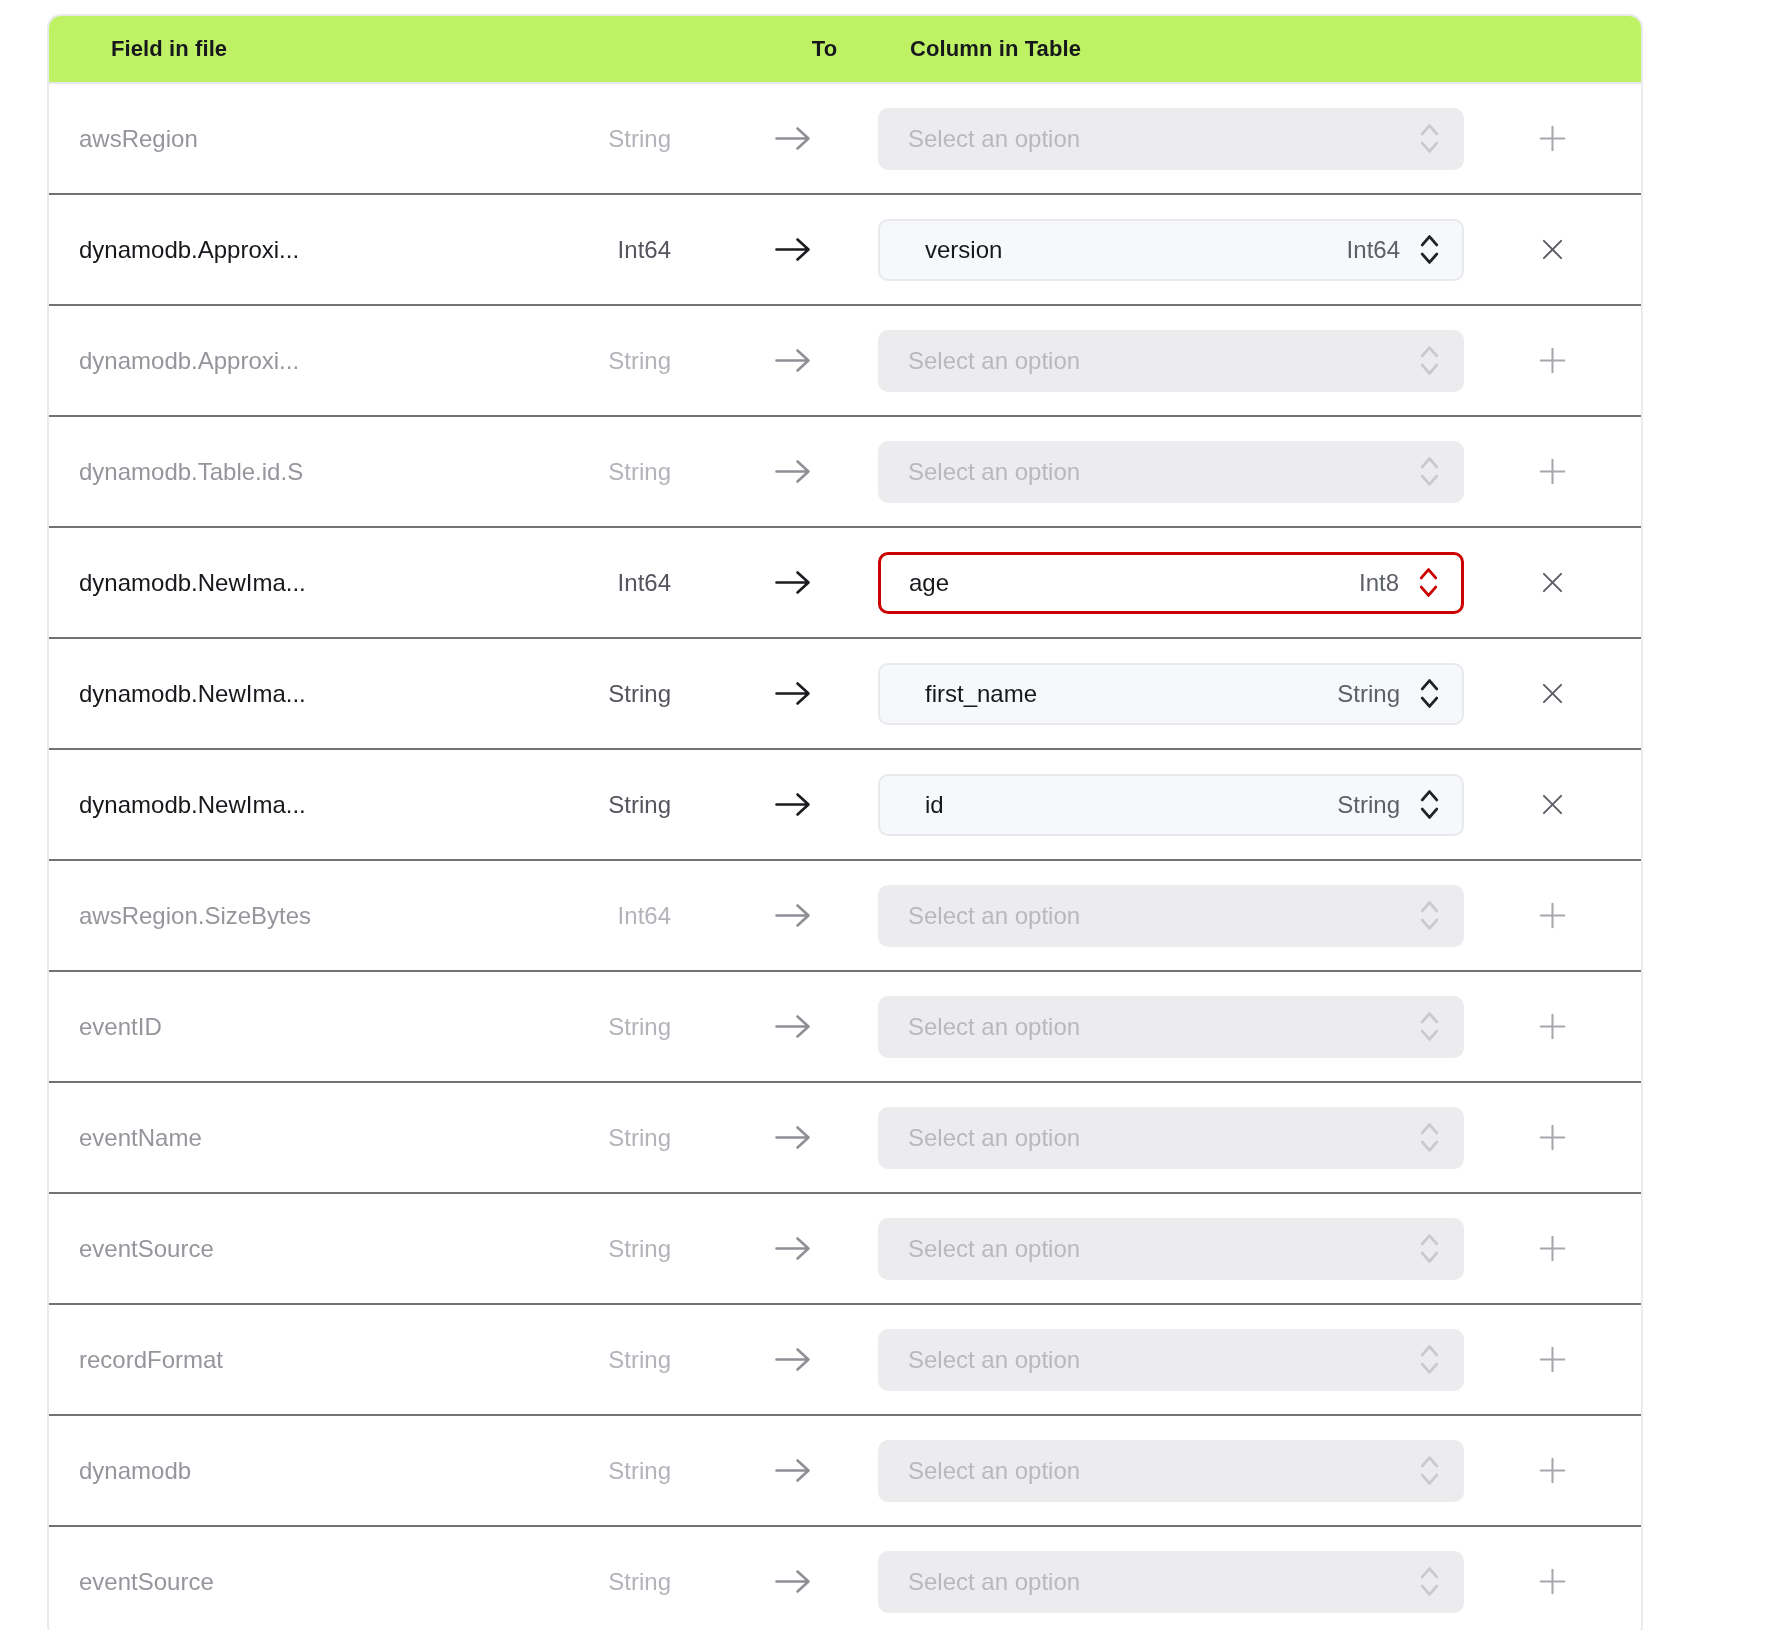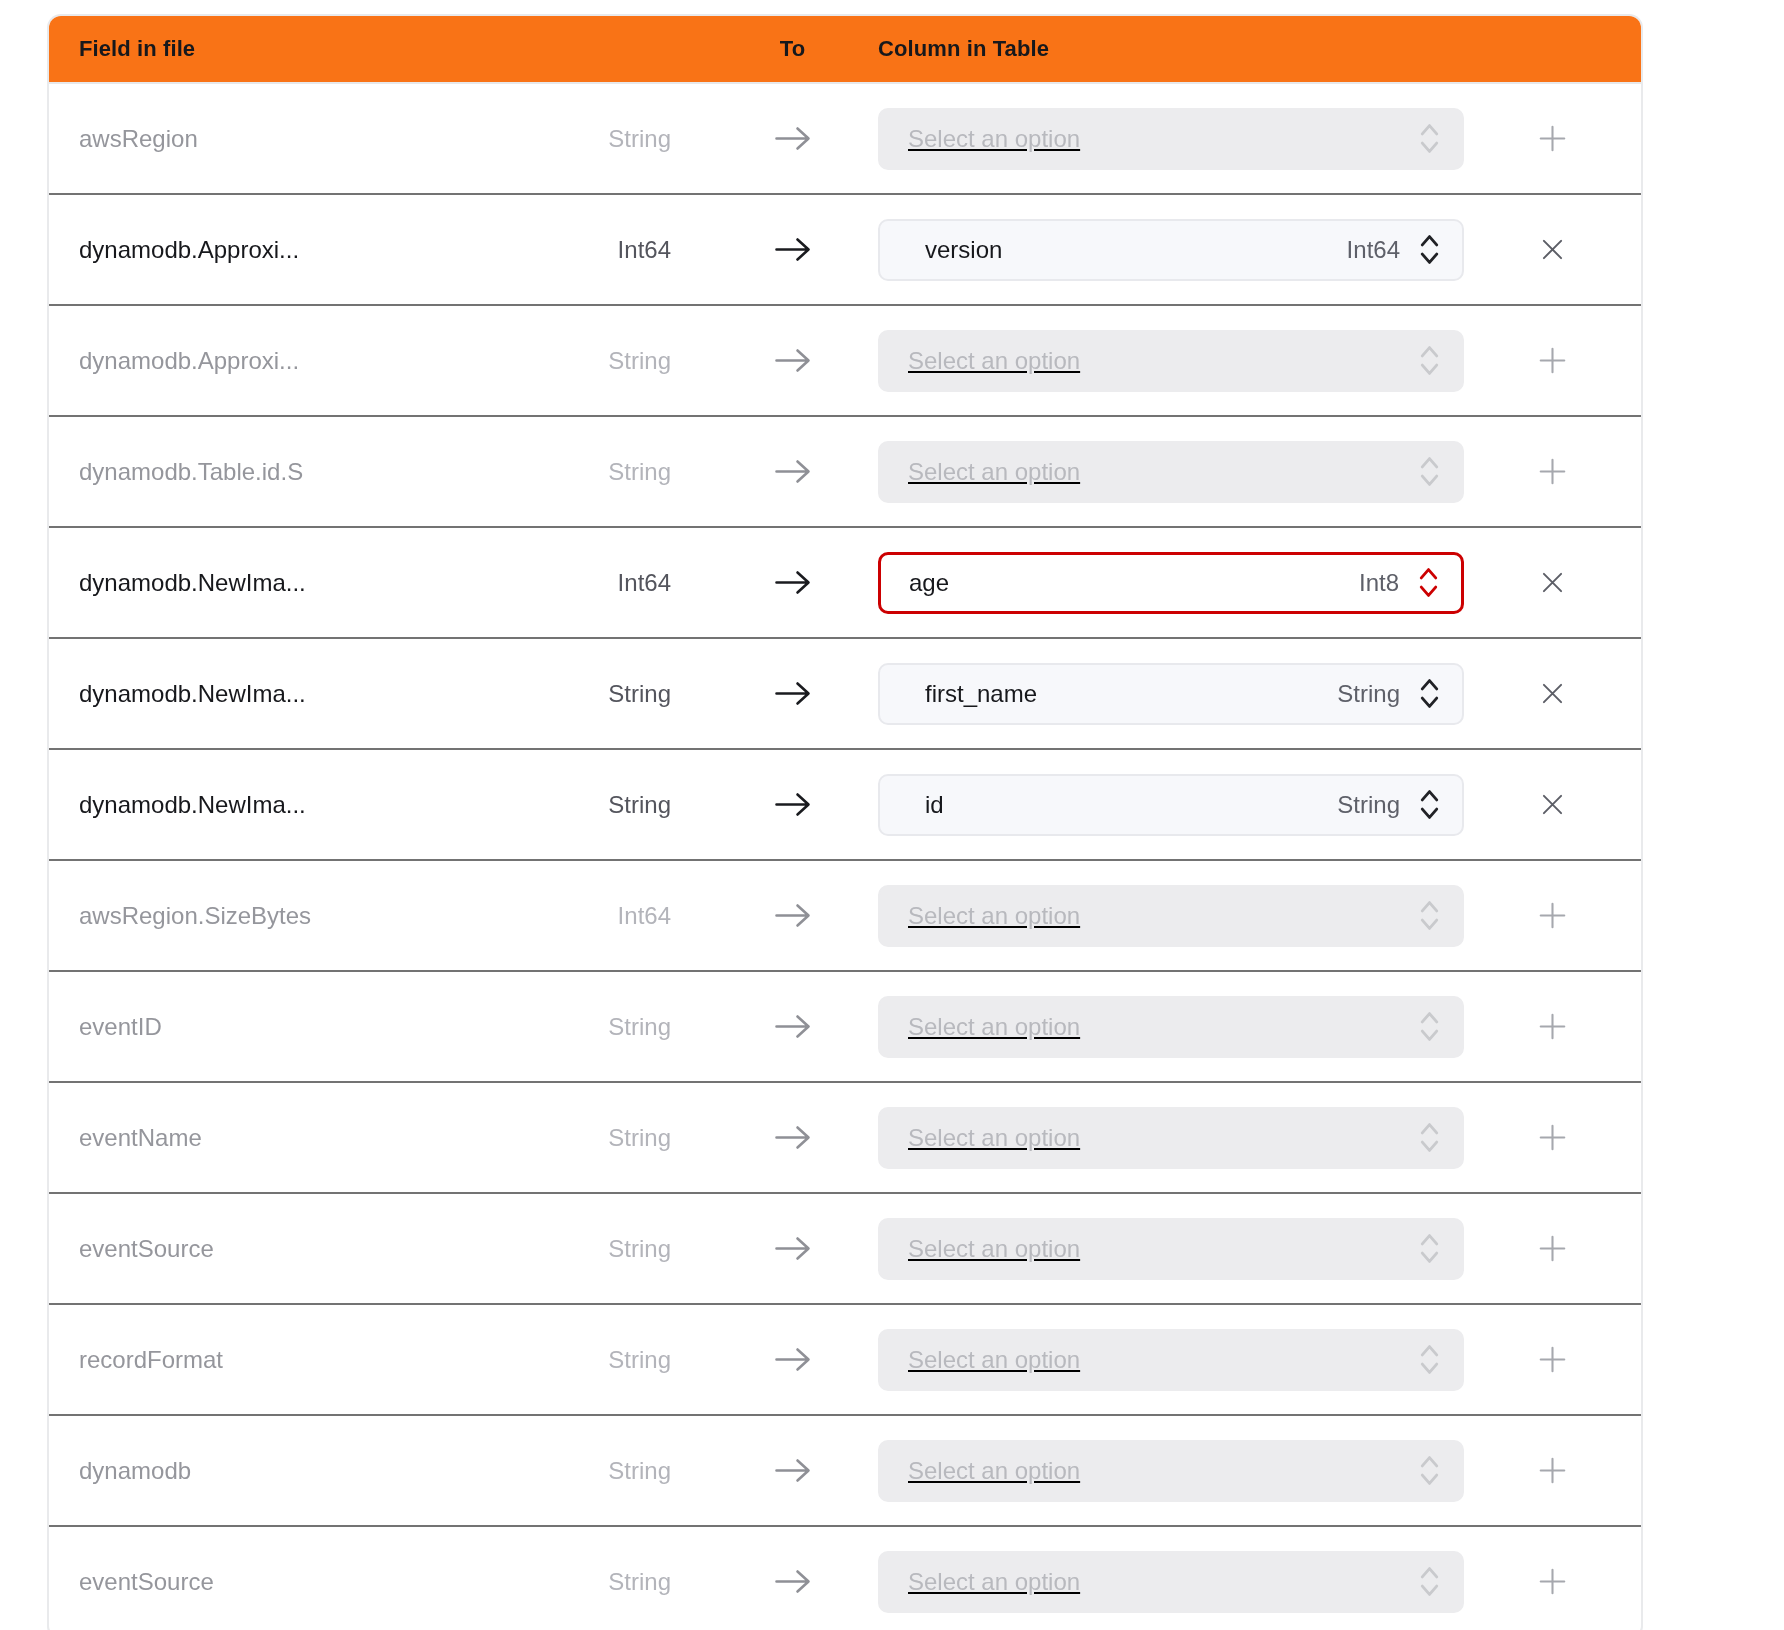--- a/index.html
+++ b/index.html
@@ -14,21 +14,21 @@
     box-sizing:border-box;background:#fff;
     border:2px solid #e9eaec;border-bottom:4px solid #e2e3e6;
     border-radius:14px;overflow:hidden;
   }
   .grid{
     display:grid;
     grid-template-columns:430px 192px 207px 586px 1fr;
     align-items:center;
   }
   .thead{
-    height:66px;background:#f97316;border-bottom:2px solid #e7e8ea;
+    height:66px;background:#bef264;border-bottom:2px solid #e7e8ea;padding-left:32px;
   }
   .th{
     font-size:22px;font-weight:600;color:#17181c;letter-spacing:0.1px;
   }
   .c-field{padding-left:30px;}
   .c-type{text-align:right;}
   .c-arrow{display:flex;justify-content:center;text-align:right;}
   .c-arrow > *{transform:translateX(18px);}
   .c-select{display:flex;}
   .c-action{display:flex;justify-content:center;}
@@ -40,21 +40,21 @@
   .row.mapped .ftype{color:#54555d;}
   .row.unmapped .ftype{color:#b3b4ba;}
   .arrow{width:38px;height:27px;}
   .row.mapped .arrow{color:#1a1b1f;}
   .row.unmapped .arrow{color:#8f9096;}
   .select{
     width:586px;height:62px;box-sizing:border-box;border-radius:10px;
     display:flex;align-items:center;padding:0 22px 0 28px;cursor:pointer;
   }
   .select.filled{background:#f7f8fb;border:2px solid #e8e9ed;padding-left:45px;}
-  .select.disabled{background:#ececee;border:2px solid #ececee;cursor:default;text-decoration:underline;}
+  .select.disabled{background:#ececee;border:2px solid #ececee;cursor:default;}
   .select.error{background:#ffffff;border:3px solid #cc0001;}
   .sval{font-size:24px;color:#17181c;flex:1;text-align:left;white-space:nowrap;overflow:hidden;}
   .select.disabled .sval{color:#b8b9be;}
   .stype{font-size:24px;color:#5e6069;margin-right:19px;white-space:nowrap;}
   .chev{width:21px;height:33px;stroke:#212226;fill:none;stroke-width:2.8;stroke-linecap:round;stroke-linejoin:round;}
   .select.disabled .chev{stroke:#c9cacd;}
   .select.error .chev{stroke:#cc0001;}
   .abtn{
     background:none;border:none;padding:10px;cursor:pointer;
     display:flex;align-items:center;justify-content:center;

